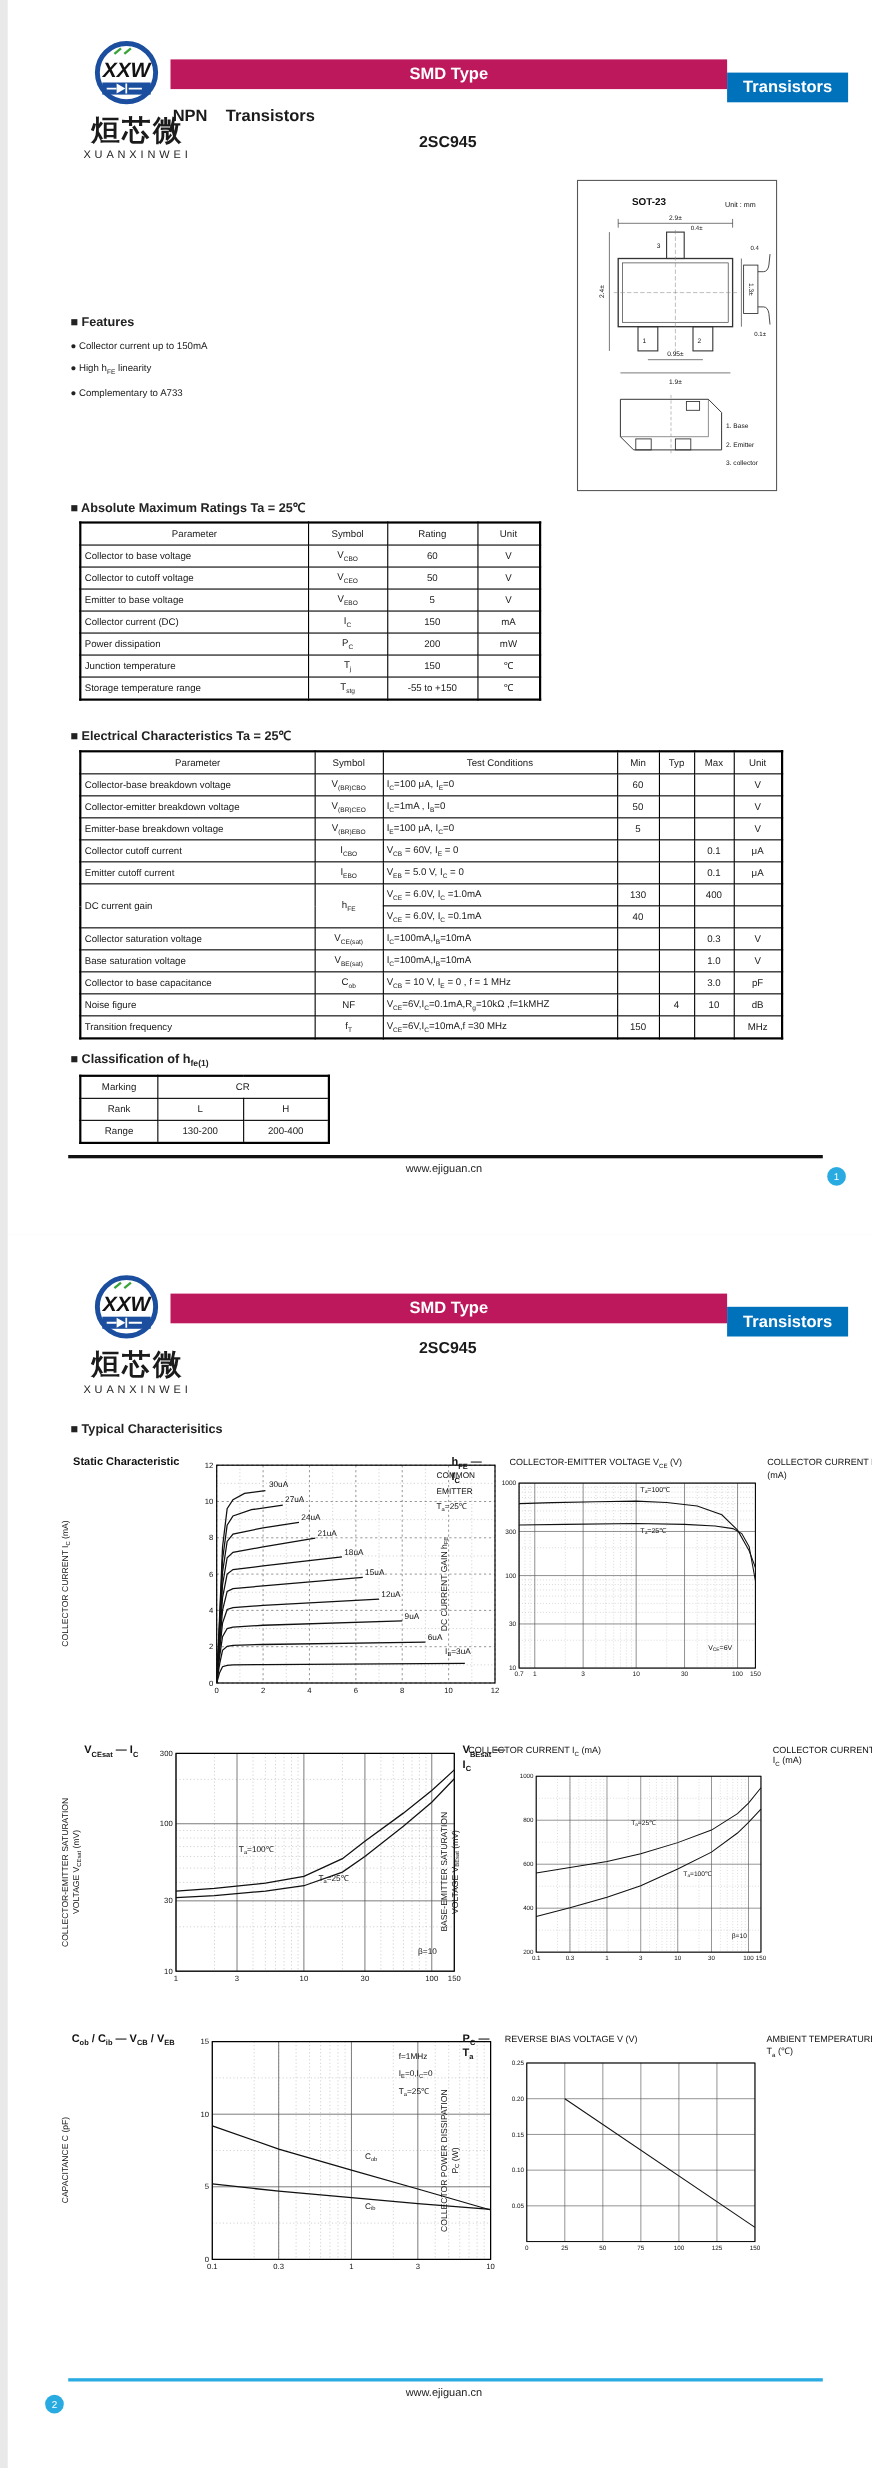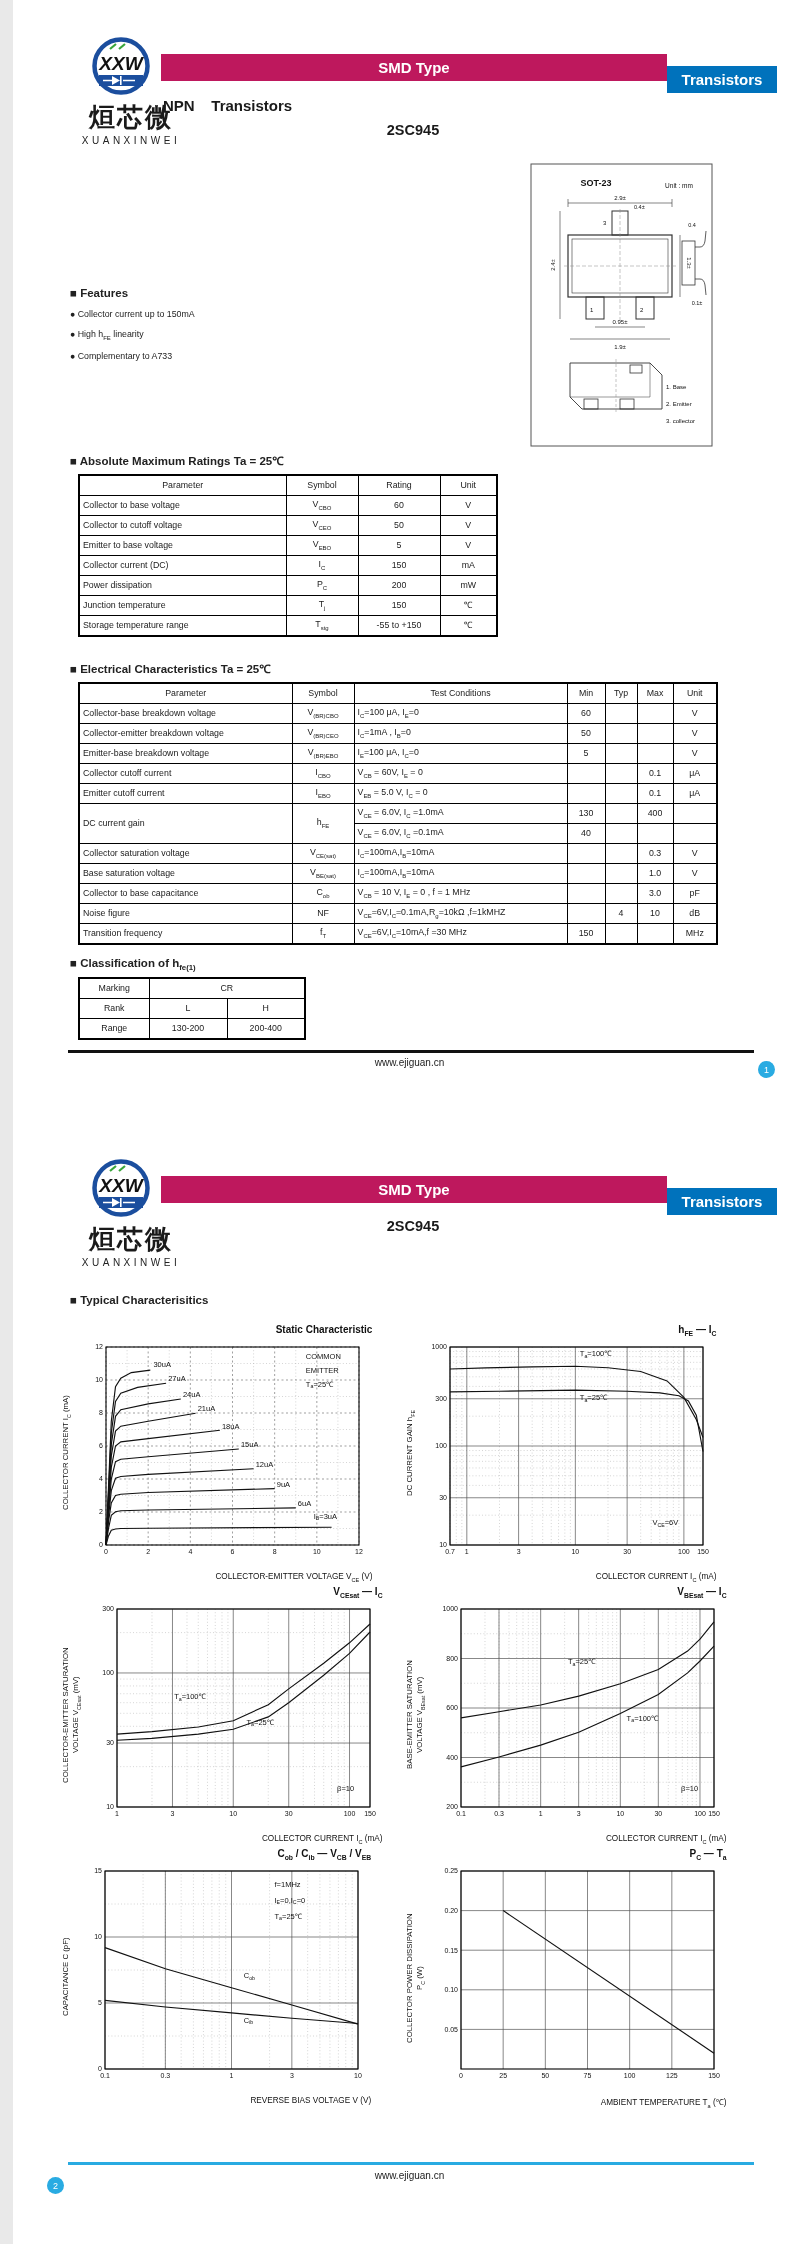--- a/index.html
+++ b/index.html
@@ -1,16 +1,16 @@
 <!DOCTYPE html>
 <html><head>
 <meta charset="utf-8">
 <style>
   html,body{margin:0;padding:0;background:#e9e9e9;}
-  #doc{width:779px;margin:0 auto;font-family:"Liberation Sans",sans-serif;color:#1a1a1a;padding-left:12px;}
+  #doc{width:779px;margin:0 auto;font-family:"Liberation Sans",sans-serif;color:#1a1a1a;}
   .sheet{position:relative;width:793px;height:1122px;background:#fff;overflow:hidden;}
   .abs{position:absolute;}
   sub{font-size:68%;}
   
   .logo-wrap{left:48px;top:34px;width:140px;text-align:center;}
   .brand-cn{font-size:26px;font-weight:bold;letter-spacing:2px;margin-top:-2px;}
   .brand-en{font-size:10px;letter-spacing:3.5px;color:#222;}
   .banner-l{left:148px;top:54px;width:506px;height:27px;background:#be185d;color:#fff;
             font-size:15px;font-weight:bold;display:flex;align-items:center;justify-content:center;}
   .banner-r{left:654px;top:66px;width:110px;height:27px;background:#0072bc;color:#fff;
@@ -24,21 +24,21 @@
   
   table{border-collapse:collapse;table-layout:fixed;}
   table.dt{border:2px solid #000;}
   .dt td,.dt th{border:1px solid #000;font-size:8.8px;font-weight:normal;text-align:center;
       padding:1px 3px;height:17px;line-height:1.15;overflow:hidden;}
   .dt .al{text-align:left;}
   
   .chart{position:absolute;display:flex;align-items:center;}
   .ylab{writing-mode:vertical-rl;transform:rotate(180deg);font-size:7.8px;text-align:center;
         line-height:1.3;color:#111;height:230px;}
-  .cbody{display:flex;flex-direction:column;align-items:flex-end;}
+  .cbody{display:flex;align-items:flex-start;}
   .ctitle{font-size:10px;font-weight:bold;height:15px;color:#111;}
   .cxlab{font-size:8.2px;margin-top:1px;color:#111;}
   
   .frule{left:55px;width:686px;height:3px;background:#111;}
   .frule2{background:#29abe2;}
   .furl{left:0;width:100%;text-align:center;font-size:10px;color:#222;}
   .badge{width:17px;height:17px;border-radius:50%;background:#29abe2;color:#fff;font-size:9px;
          display:flex;align-items:center;justify-content:center;}
   svg text{fill:#111;}
 </style>

